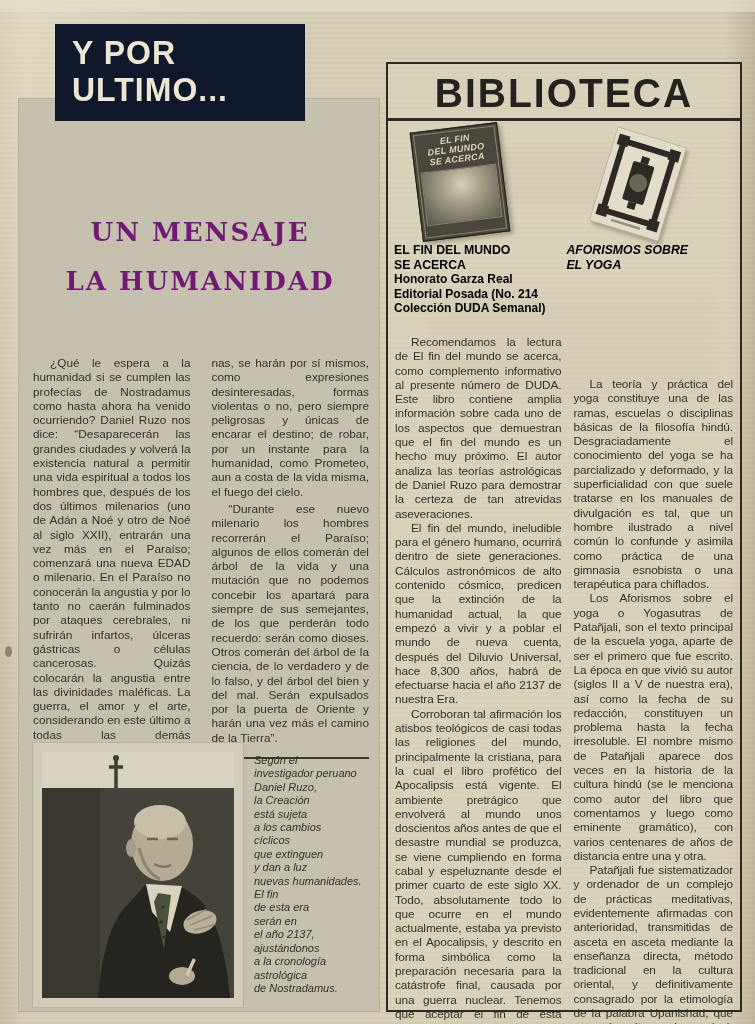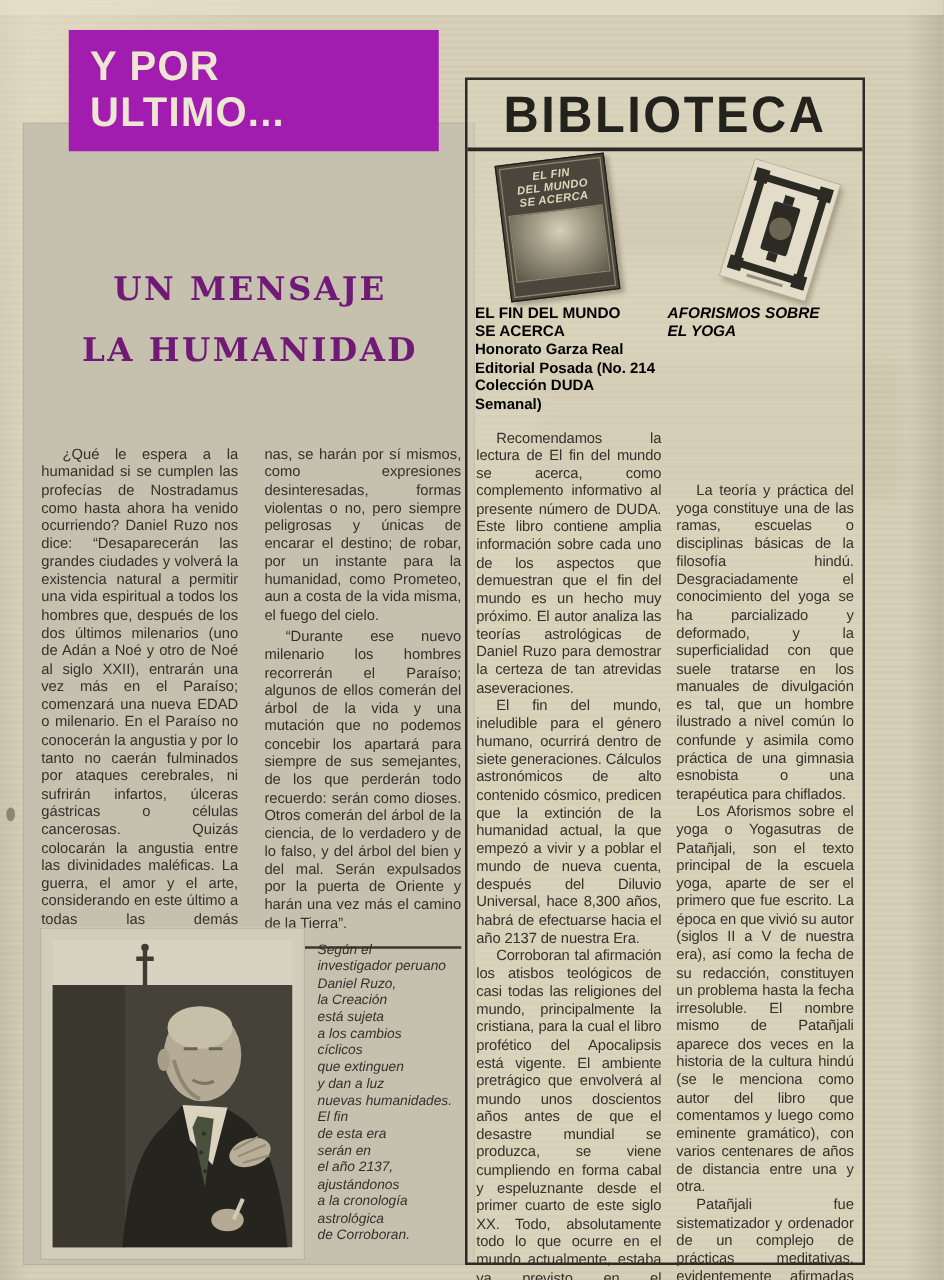--- a/index.html
+++ b/index.html
@@ -12,21 +12,21 @@
       repeating-linear-gradient(0deg, rgba(120,110,85,.05) 0 2px, rgba(0,0,0,0) 2px 5px),
       #d7cfb7;
     font-family:"Liberation Sans", sans-serif;
     color:#2c2a24;
   }
   .abs{position:absolute;}
   
   .ghost{position:absolute;background:rgba(128,117,90,.12);filter:blur(7px);border-radius:10px;z-index:0;}
   
   .kicker-box{
-    left:55px;top:24px;width:296px;height:97px;background:#a21caf;z-index:3;
+    left:55px;top:24px;width:250px;height:97px;background:#0f172a;z-index:3;
     padding:10px 0 0 17px;box-sizing:border-box;
   }
   .kicker-box div{
     font-size:32px;line-height:37px;font-weight:bold;letter-spacing:1px;
     color:#ece6d2;transform:scaleY(1.04);transform-origin:left top;
   }
   .left-panel{
     left:18px;top:98px;width:362px;height:914px;background:#c6c0af;z-index:1;
     box-shadow:0 0 0 1px rgba(90,82,60,.15) inset;
   }
@@ -46,21 +46,21 @@
     left:32px;top:742px;width:212px;height:266px;background:#d2ccbb;z-index:2;
     padding:10px;box-sizing:border-box;box-shadow:0 0 0 1px rgba(90,82,60,.2) inset;
   }
   .photo-frame svg{display:block;width:100%;height:100%;}
   .photo-caption{
     left:254px;top:754px;width:124px;z-index:2;
     font-style:italic;font-weight:normal;font-size:11px;line-height:13.4px;color:#33302a;
   }
   
   .right-box{
-    left:372px;top:62px;width:320px;height:950px;box-sizing:border-box;
+    left:386px;top:62px;width:356px;height:950px;box-sizing:border-box;
     border:2px solid #2b2a24;background:rgba(222,214,193,.45);z-index:2;
   }
   .bib-header{
     text-align:center;margin:7px 0 3px 0;
     font-size:39px;font-weight:bold;letter-spacing:2px;color:#23221d;
     transform:scaleY(1.05);
   }
   .bib-rule{border:none;border-top:3px solid #2b2a24;margin:0;}
   .books-row{position:relative;height:118px;}
   .book-cover-1{
@@ -167,21 +167,21 @@
     <div>que extinguen</div>
     <div>y dan a luz</div>
     <div>nuevas humanidades.</div>
     <div>El fin</div>
     <div>de esta era</div>
     <div>serán en</div>
     <div>el año 2137,</div>
     <div>ajustándonos</div>
     <div>a la cronología</div>
     <div>astrológica</div>
-    <div>de Corroboran.</div>
+    <div>de Nostradamus.</div>
   </div>
 
 <div class="abs right-box">
   <div class="bib-header">BIBLIOTECA</div>
   <hr class="bib-rule">
 
   <div class="books-row">
     <div class="book-cover-1">
       <div class="cover-title">
           <div>EL FIN</div>

